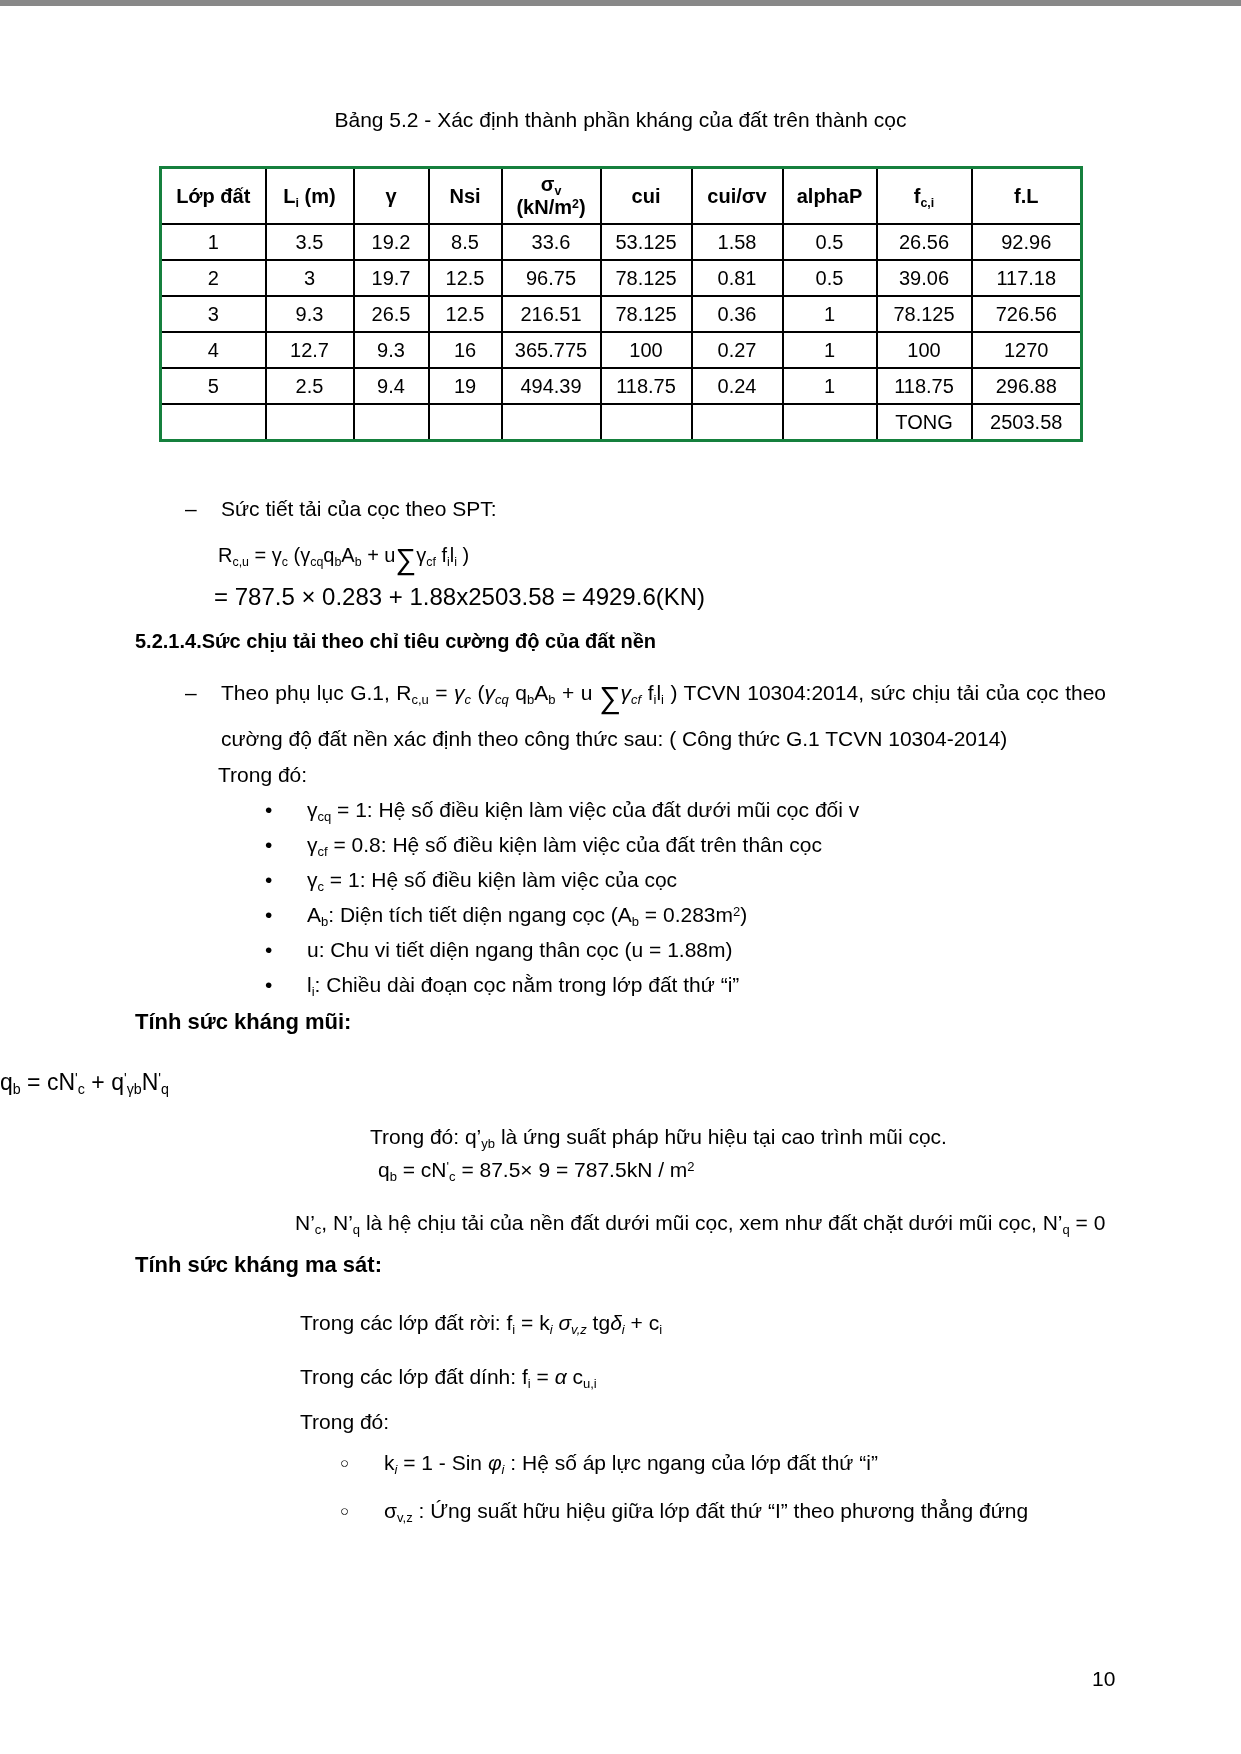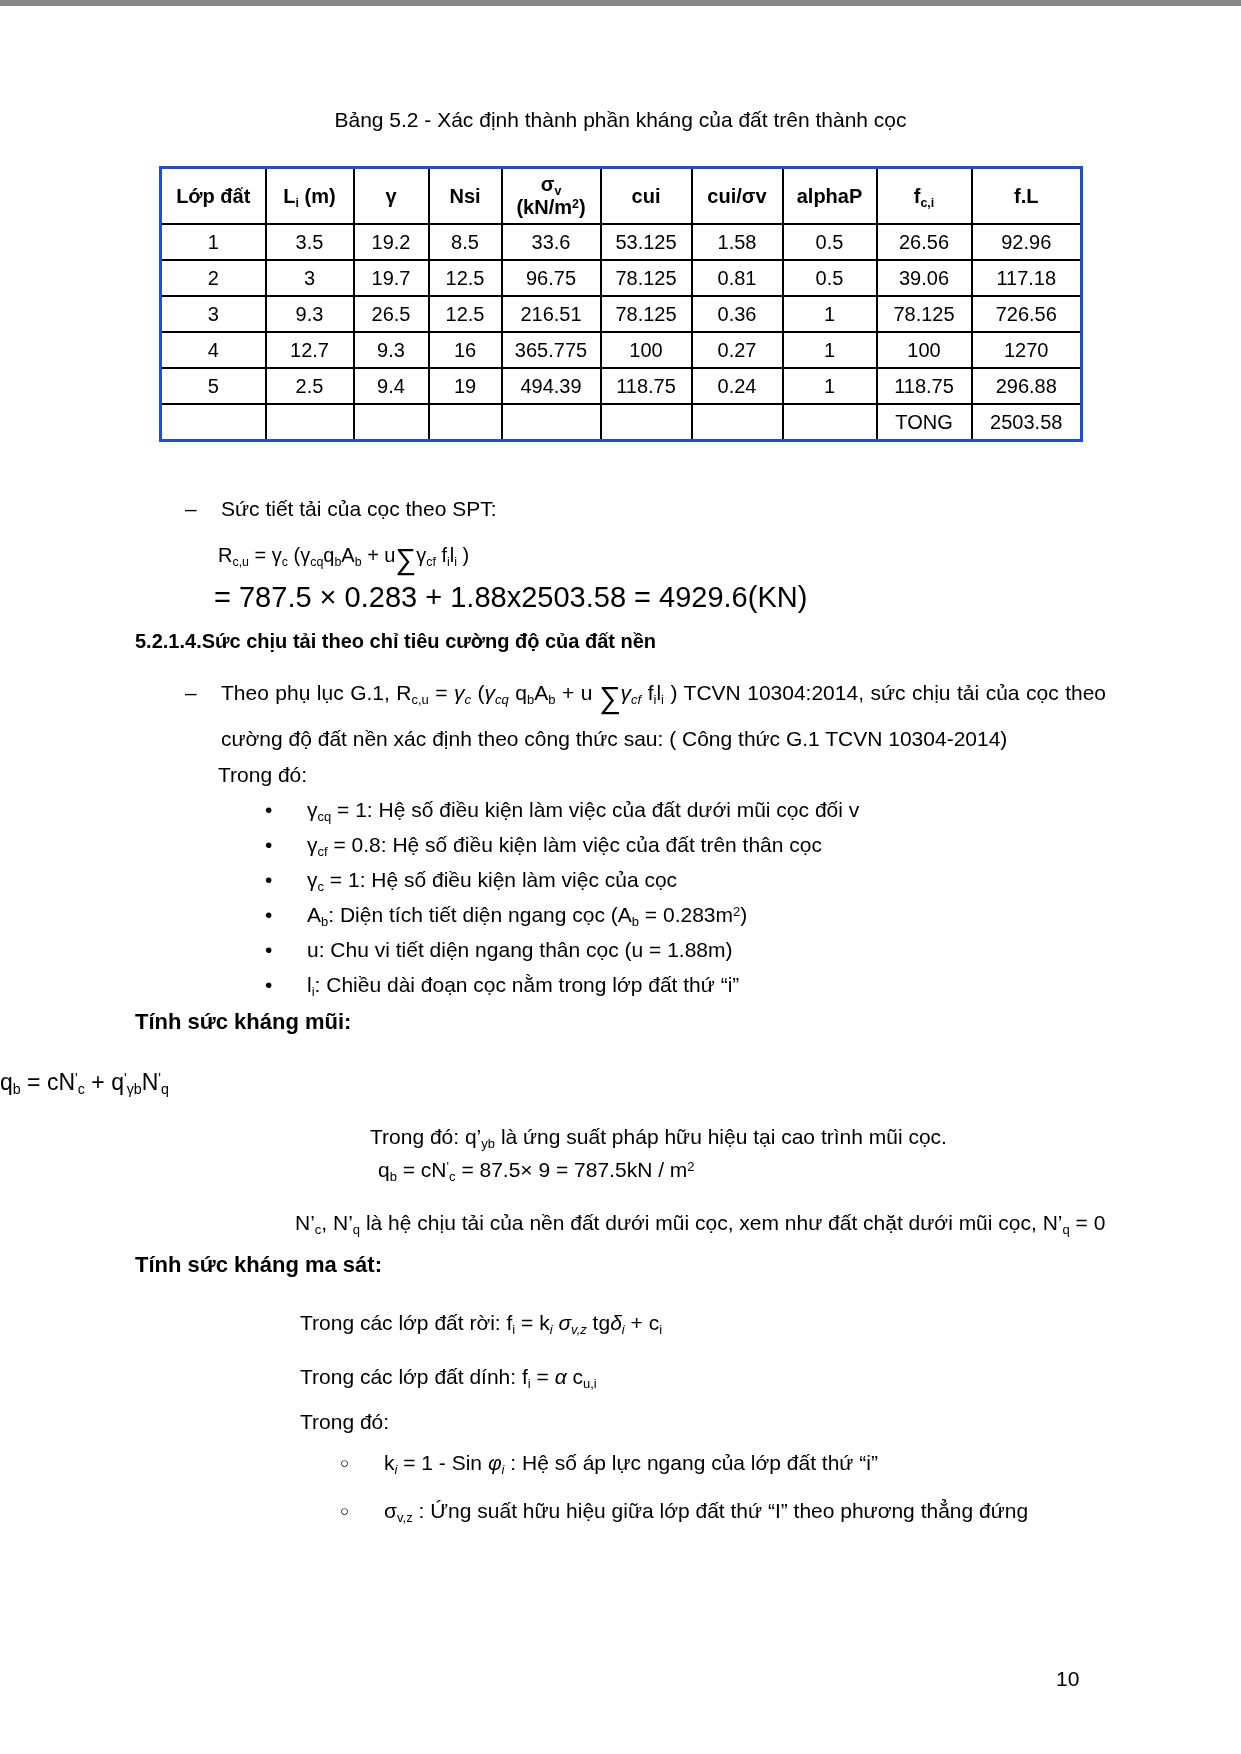--- a/index.html
+++ b/index.html
@@ -11,34 +11,34 @@
   }
   sub, sup { font-size:62%; line-height:0; }
   sub { vertical-align:-0.3em; }
   sup { vertical-align:0.5em; }
   .sum { font-size:1.45em; line-height:0; vertical-align:-0.25em; }
 
   .tbl-title { padding-top:100px; text-align:center; line-height:28px; }
 
   table.soil {
     margin:32px 0 0 159px; border-collapse:collapse; table-layout:fixed;
-    width:921px; font-size:20px; border:3px solid #1d4ed8;
+    width:921px; font-size:20px; border:3px solid #15803d;
   }
   table.soil th, table.soil td {
     border:2px solid #000; text-align:center; vertical-align:middle; padding:0 2px;
     overflow:hidden;
   }
   table.soil th { font-weight:bold; height:54px; line-height:23px; }
   table.soil td { height:34px; }
 
   .dash-row { display:flex; margin:52px 0 0 185px; line-height:30px; }
   .dash { display:inline-block; width:36px; flex:0 0 36px; }
 
   .f-r  { margin:12px 0 0 218px; font-size:20px; line-height:38px; }
-  .f-r2 { margin:6px 0 0 214px; font-size:29px; line-height:34px; }
+  .f-r2 { margin:6px 0 0 214px; font-size:24px; line-height:34px; }
 
   .h-sec { margin:12px 0 0 135px; font-size:20px; line-height:30px; font-weight:bold; }
 
   .para-row { margin:14px 0 0 185px; line-height:46px; }
   .para-text { display:inline-block; width:885px; text-align:justify; line-height:46px; }
 
   .trongdo1 { margin:0 0 0 218px; line-height:26px; }
 
   .bullets { margin-top:4px; }
   .b-row { display:flex; margin-left:265px; line-height:35px; }
@@ -54,21 +54,21 @@
 
   .roi      { margin:28px 0 0 300px; line-height:32px; }
   .dinh     { margin:22px 0 0 300px; line-height:32px; }
   .trongdo2 { margin:16px 0 0 300px; line-height:26px; }
 
   .o-row { display:flex; margin-left:340px; line-height:32px; }
   .o1 { margin-top:12px; }
   .o2 { margin-top:16px; }
   .o-mark { display:inline-block; width:44px; flex:0 0 44px; font-size:15px; }
 
-  .page-num { position:absolute; top:1660px; left:1056px; line-height:26px; }
+  .page-num { position:absolute; top:1660px; left:1092px; line-height:26px; }
 </style>
 </head>
 <body>
 
 <div class="page">
 
   <div class="tbl-title">Bảng 5.2 - Xác định thành phần kháng của đất trên thành cọc</div>
 
   <table class="soil">
     <colgroup>

